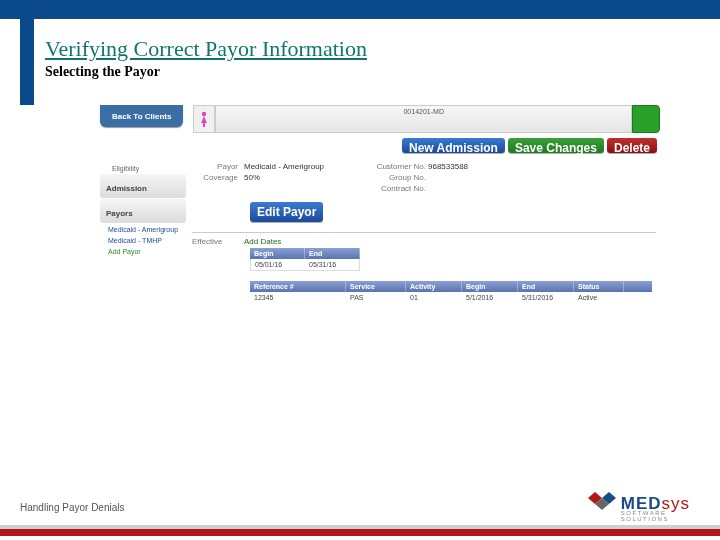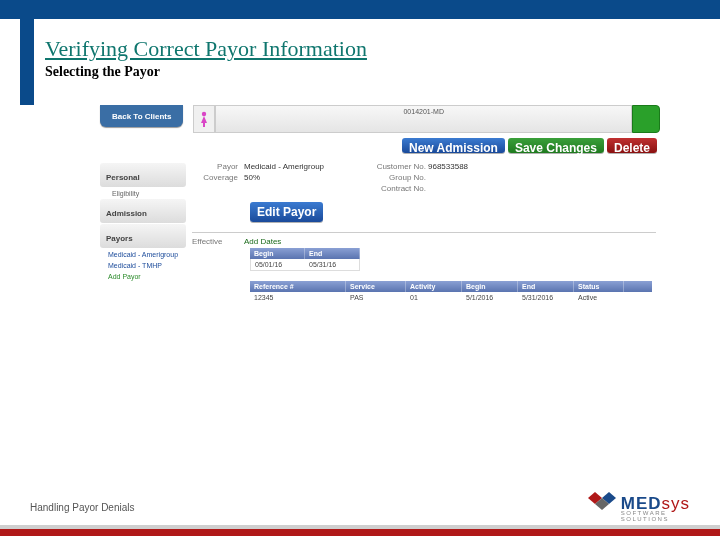--- a/index.html
+++ b/index.html
@@ -42,21 +42,21 @@
   .mini-table-h { display: flex; background: linear-gradient(#8aa0d4,#5a74b0); color: #fff; font-size: 7px; font-weight: bold; width: 110px; margin-left: 58px; }
   .mini-table-h div { padding: 2px 4px; border-right: 1px solid rgba(255,255,255,.3); }
   .mini-table-r { display: flex; font-size: 7px; color: #444; width: 110px; margin-left: 58px; border: 1px solid #ddd; border-top: none; }
   .mini-table-r div { padding: 2px 4px; }
   .c55 { width: 55px; }
   .auth-table-h { display: flex; background: linear-gradient(#8aa0d4,#5a74b0); color: #fff; font-size: 7px; font-weight: bold; margin-left: 58px; margin-right: 4px; }
   .auth-table-h div { padding: 2px 4px; border-right: 1px solid rgba(255,255,255,.3); }
   .auth-table-r { display: flex; font-size: 7px; color: #444; margin-left: 58px; margin-right: 4px; }
   .auth-table-r div { padding: 2px 4px; }
   .cRef { width: 96px; } .cSvc { width: 60px; } .cAct { width: 56px; } .cBeg { width: 56px; } .cEnd { width: 56px; } .cSt { width: 50px; }
-  .footer-label { position: absolute; bottom: 27px; left: 30px; font-size: 10px; color: #555; }
+  .footer-label { position: absolute; bottom: 27px; left: 20px; font-size: 10px; color: #555; }
   .footer-bar-gray { position: absolute; bottom: 11px; left: 0; width: 720px; height: 4px; background: #cfcfcf; }
   .footer-bar-red { position: absolute; bottom: 4px; left: 0; width: 720px; height: 7px; background: #b01818; }
   .logo { position: absolute; bottom: 24px; right: 30px; display: flex; align-items: center; gap: 5px; margin-top: 12px; }
   .logo-icon { width: 28px; height: 24px; position: relative; }
   .logo-text { font-size: 17px; font-weight: bold; letter-spacing: 1px; }
   .logo-med { color: #1a4a8a; }
   .logo-sys { color: #b01818; font-weight: normal; }
   .logo-tag { font-size: 6px; letter-spacing: 1.5px; color: #888; position: absolute; right: 0; bottom: -8px; }
   .fem-icon { width: 10px; height: 16px; }
 </style>
@@ -84,21 +84,20 @@
   </div>
 
   <div class="action-row">
     <button class="btn btn-blue">New Admission</button>
     <button class="btn btn-green">Save Changes</button>
     <button class="btn btn-red">Delete</button>
   </div>
 
   <div class="content">
     <div class="sidebar">
-      <div class="side-group"><span class="side-label">Personal</span></div>
       <div class="side-sub">Eligibility</div>
       <div class="side-group"><span class="side-label">Admission</span></div>
       <div class="side-group"><span class="side-label">Payors</span></div>
       <a class="side-link">Medicaid - Amerigroup</a>
       <a class="side-link">Medicaid - TMHP</a>
       <a class="side-link side-green">Add Payor</a>
     </div>
 
     <div class="main">
       <div class="info-row">

